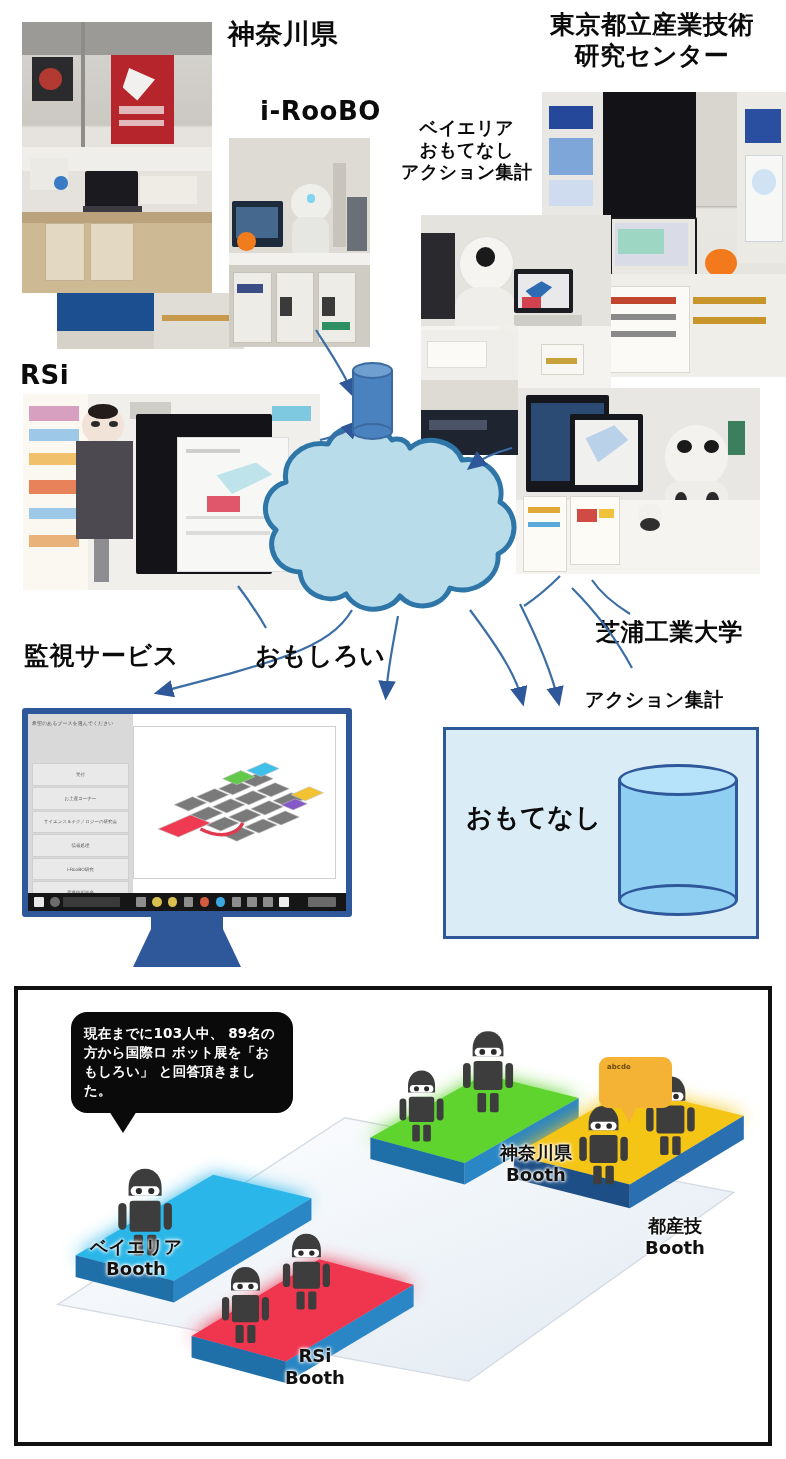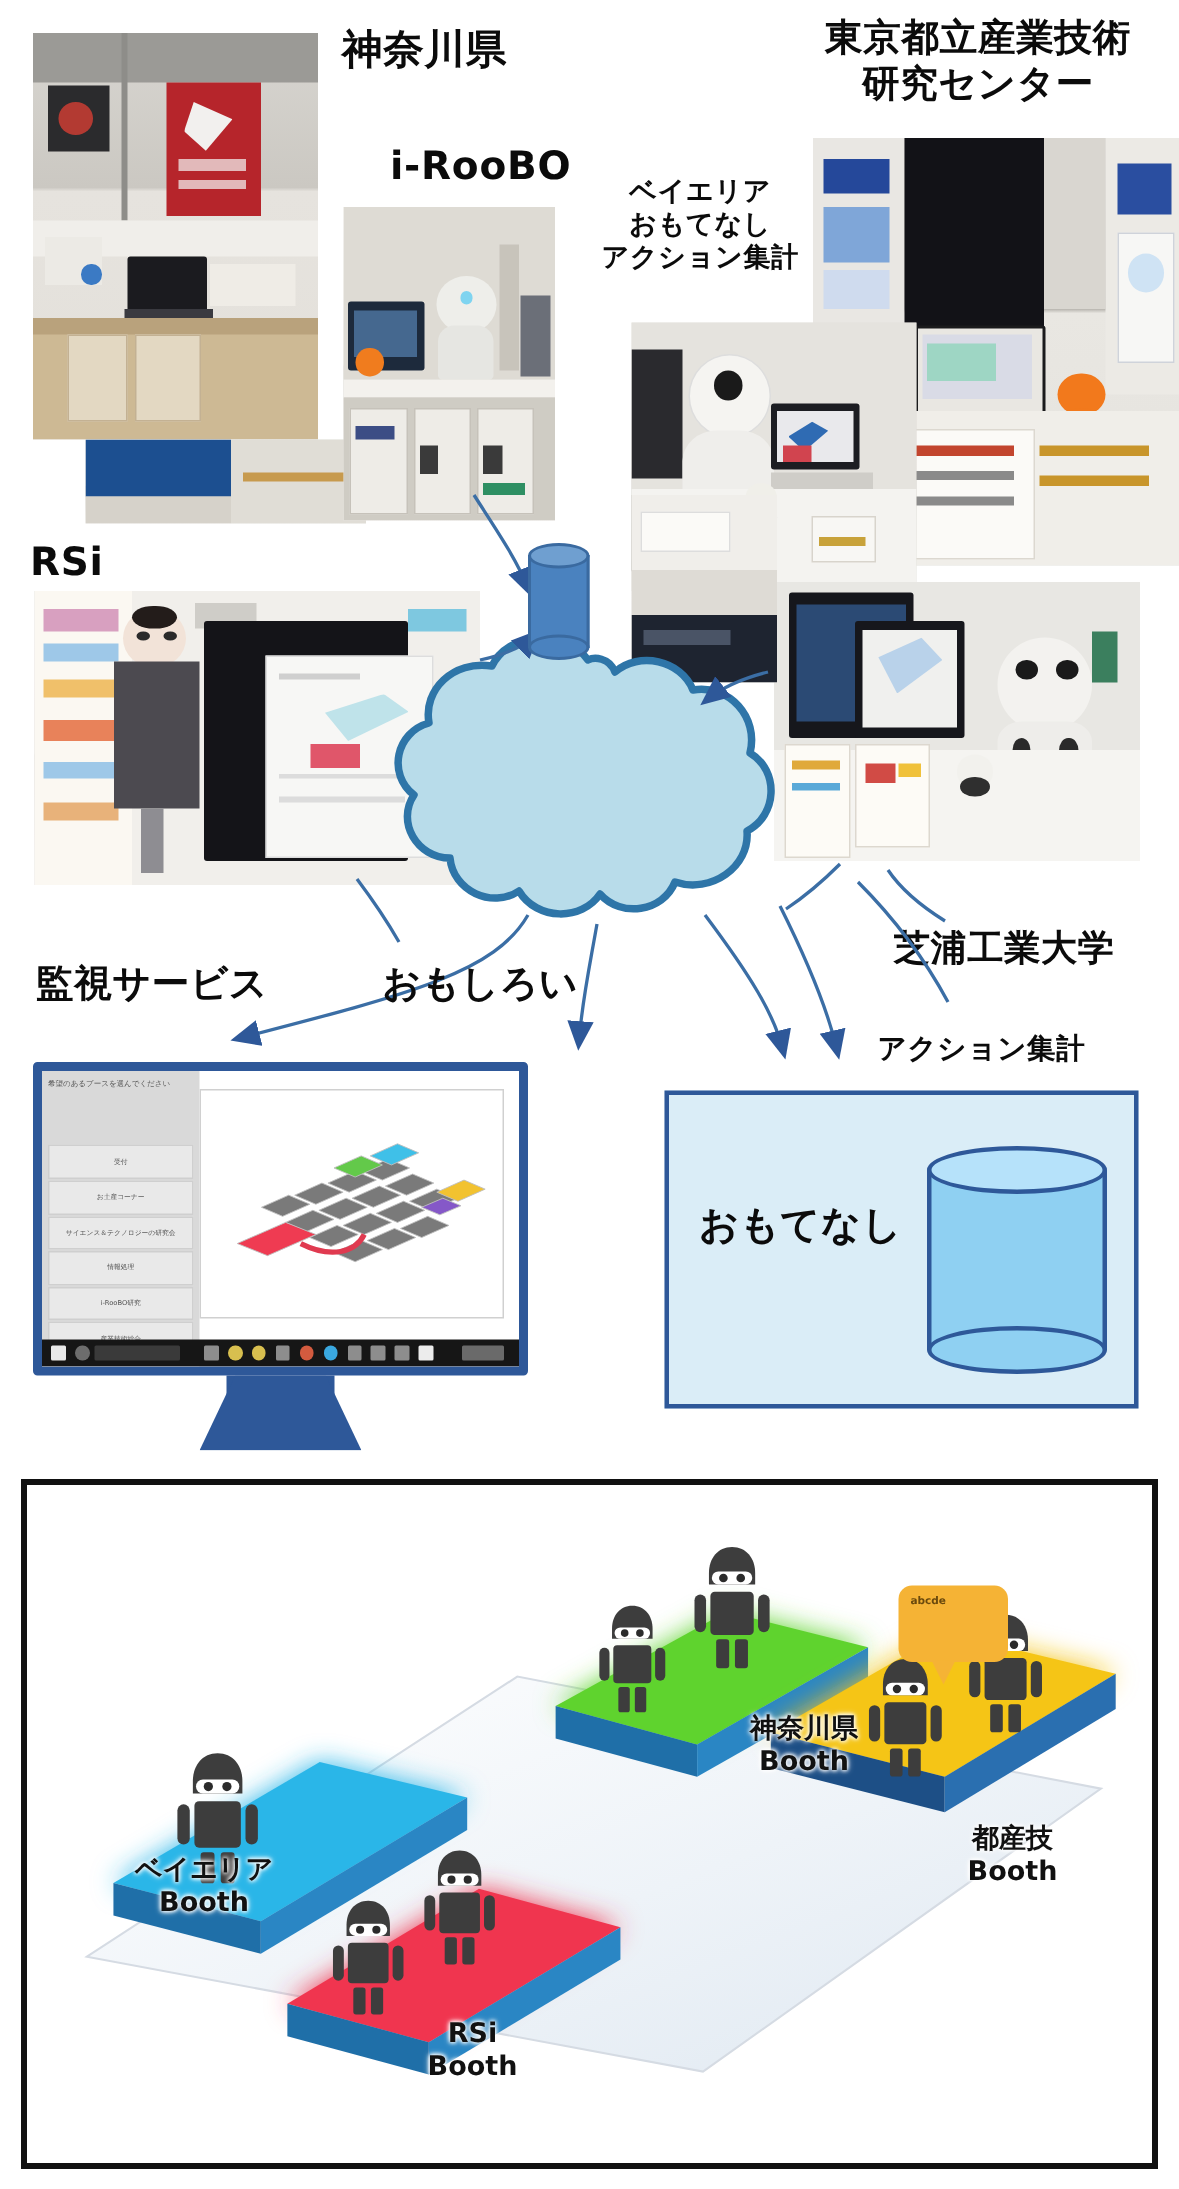--- a/index.html
+++ b/index.html
@@ -521,20 +521,27 @@
           <circle cx="20" cy="21.5" r="3" fill="#2b2b2b"></circle>
         <rect x="-1" y="31" width="30" height="30" rx="3" fill="#3d3d3d"></rect>
         <rect x="-12" y="33" width="8" height="26" rx="4" fill="#3d3d3d"></rect>
         <rect x="32" y="33" width="8" height="26" rx="4" fill="#3d3d3d"></rect>
         <rect x="3" y="64" width="9" height="20" rx="2" fill="#3d3d3d"></rect>
         <rect x="16" y="64" width="9" height="20" rx="2" fill="#3d3d3d"></rect>
       </g>
     </g>
   </svg>
 
+  <div class="bubble-dark" style="left:53px;top:22px;width:196px;">
+    <span>現在までに103人中、
+89名の方から国際ロ
+ボット展を「おもしろい」
+と回答頂きました。</span>
+    <span class="tail"></span>
+  </div>
 
   <div class="bubble-orange" style="left:581px;top:67px;width:57px;height:39px;">
     <span>abcde</span>
     <span class="tail"></span>
   </div>
 
   <div class="booth-label" style="left:48px;top:246px;width:140px;">ベイエリア
 Booth</div>
   <div class="booth-label" style="left:232px;top:355px;width:130px;">RSi
 Booth</div>

